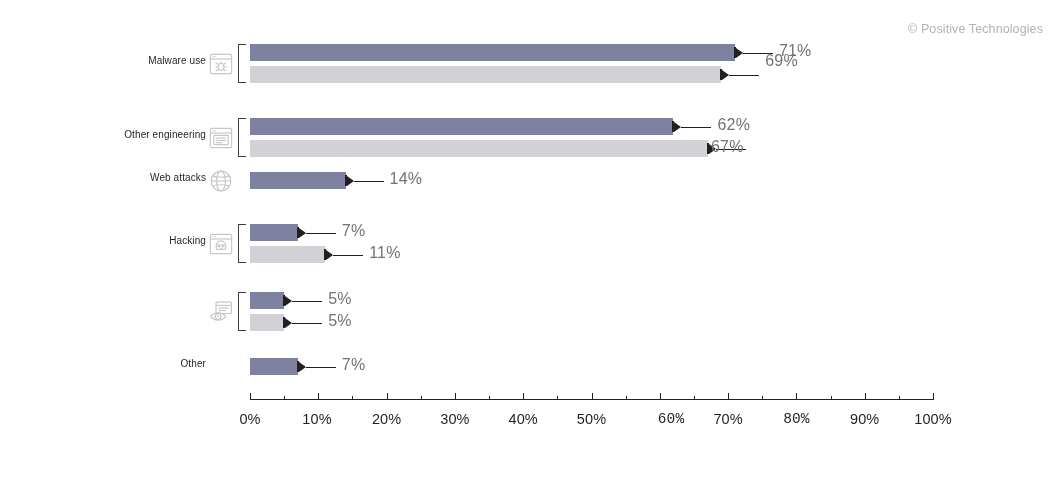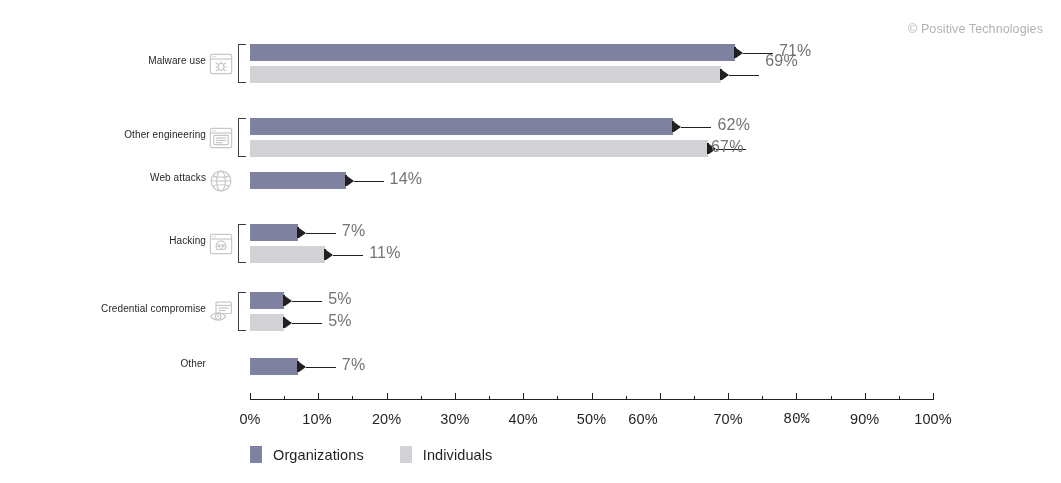--- a/index.html
+++ b/index.html
@@ -249,21 +249,20 @@
       <div class="bar org" style="top: 224px; width: 47.81px;"></div>
       <div class="marker-cap" style="left: 296.81px; top: 227px;"></div>
       <div class="marker" style="left: 298.81px; top: 227.5px;"></div>
       <div class="leader" style="left: 305.81px; top: 232.5px; width: 30px;"></div>
       <div class="vlabel" style="left: 341.81px; top: 221.5px;">7%</div>
       <div class="bar ind" style="top: 246px; width: 75.13px;"></div>
       <div class="marker-cap" style="left: 324.13px; top: 249px;"></div>
       <div class="marker" style="left: 326.13px; top: 249.5px;"></div>
       <div class="leader" style="left: 333.13px; top: 254.5px; width: 30px;"></div>
       <div class="vlabel" style="left: 369.13px; top: 243.5px;">11%</div>
-      <div class="cat-label" style="top: 302.5px;">Credential compromise</div>
       <div class="cat-icon" style="left: 208px; top: 298.5px;">
         <svg viewBox="0 0 24 24" fill="none" stroke="#9a9aa2" stroke-width="1.1">
       <rect x="7.4" y="2.8" width="14.2" height="10.6" rx="1"></rect>
       <line x1="7.4" y1="5.9" x2="21.6" y2="5.9"></line>
       <line x1="9.8" y1="8.3" x2="19.2" y2="8.3"></line>
       <line x1="9.8" y1="10.6" x2="16.2" y2="10.6"></line>
       <path d="M2.4 16.1 C5.4 11.6 13.4 11.6 16.4 16.1 C13.4 20.6 5.4 20.6 2.4 16.1 Z"></path>
       <circle cx="9.4" cy="16.1" r="2.6"></circle>
       <circle cx="9.4" cy="16.1" r=".9" fill="#9a9aa2" stroke="none"></circle>
     </svg>
@@ -301,39 +300,29 @@
       <div class="tick-major" style="left: 454.9px;"></div>
       <div class="tick-label" style="left: 454.9px;">30%</div>
       <div class="tick-minor" style="left: 489.05px;"></div>
       <div class="tick-major" style="left: 523.2px;"></div>
       <div class="tick-label" style="left: 523.2px;">40%</div>
       <div class="tick-minor" style="left: 557.35px;"></div>
       <div class="tick-major" style="left: 591.5px;"></div>
       <div class="tick-label" style="left: 591.5px;">50%</div>
       <div class="tick-minor" style="left: 625.65px;"></div>
       <div class="tick-major" style="left: 659.8px;"></div>
-      <div class="tick-label" style="left: 643px;">60%</div>
+      <div class="tick-label" style="left: 671px; font-family: Liberation Mono, monospace;">60%</div>
       <div class="tick-minor" style="left: 693.95px;"></div>
       <div class="tick-major" style="left: 728.1px;"></div>
       <div class="tick-label" style="left: 728.1px;">70%</div>
       <div class="tick-minor" style="left: 762.25px;"></div>
       <div class="tick-major" style="left: 796.4px;"></div>
       <div class="tick-label" style="left: 796.4px; font-family: Liberation Mono, monospace;">80%</div>
       <div class="tick-minor" style="left: 830.55px;"></div>
       <div class="tick-major" style="left: 864.7px;"></div>
       <div class="tick-label" style="left: 864.7px;">90%</div>
       <div class="tick-minor" style="left: 898.85px;"></div>
       <div class="tick-major" style="left: 933px;"></div>
       <div class="tick-label" style="left: 933px;">100%</div>
     </div>
 
-  <div class="legend" id="legend">
-      <div class="legend-item">
-        <span class="legend-swatch org" style="background: rgb(126, 129, 160);"></span>
-        <span class="legend-text">Organizations</span>
-      </div>
-      <div class="legend-item">
-        <span class="legend-swatch ind" style="background: rgb(210, 210, 214);"></span>
-        <span class="legend-text">Individuals</span>
-      </div>
-    </div>
 
 </div>
 
 </body></html>

